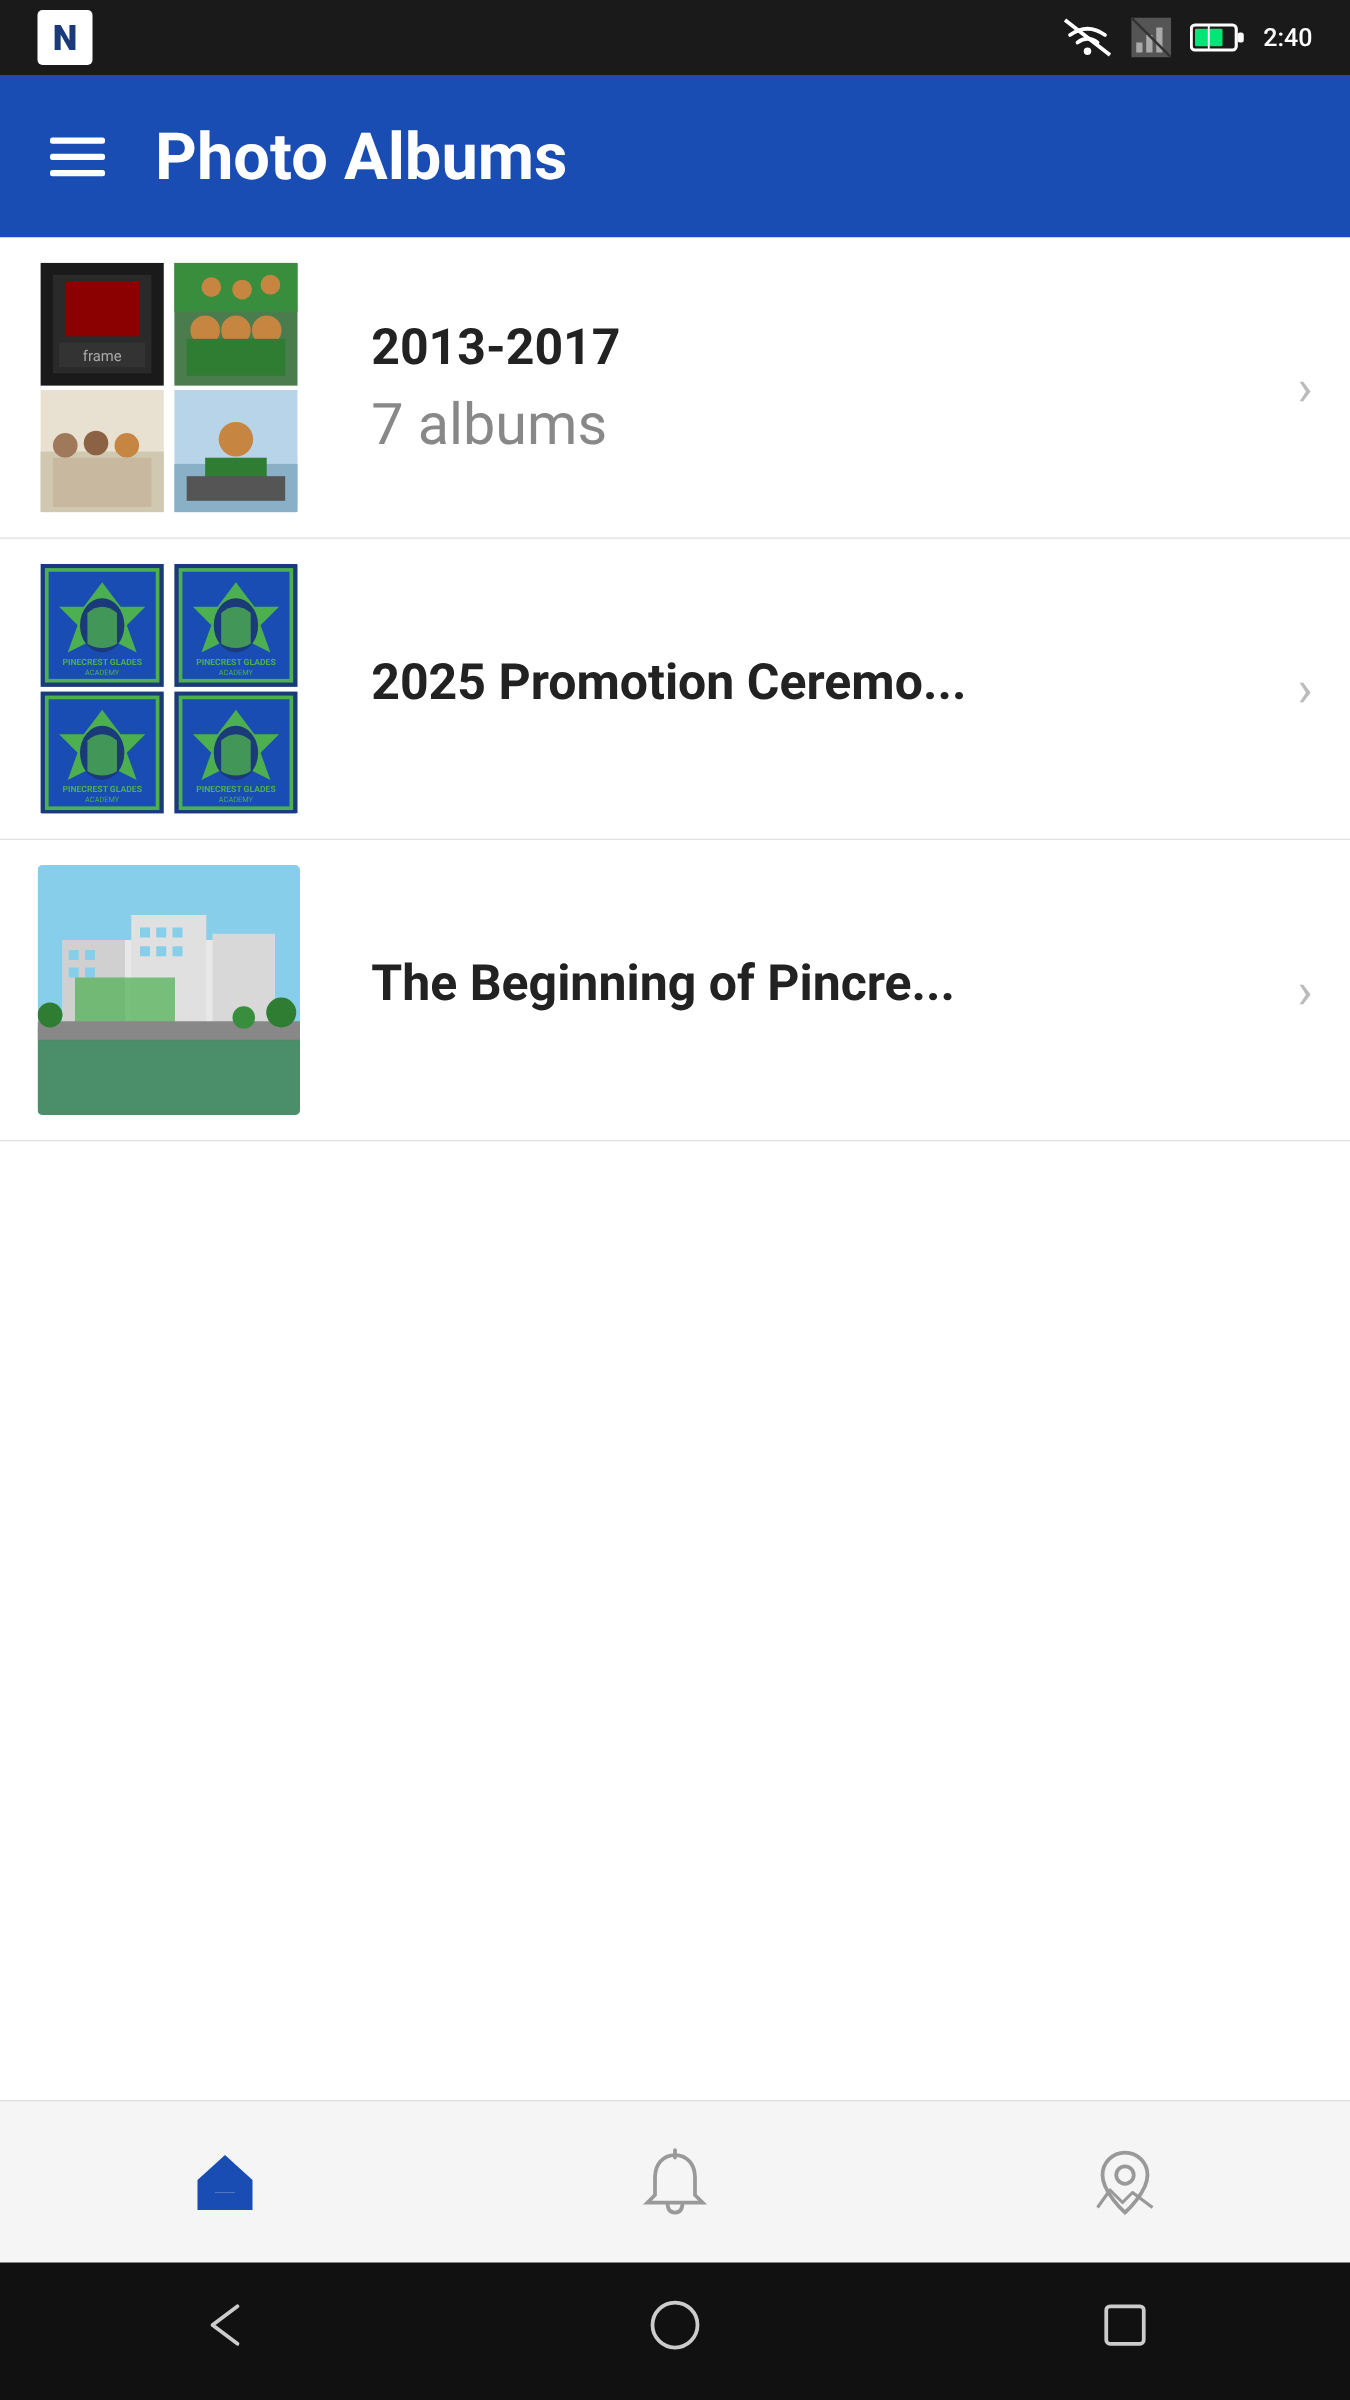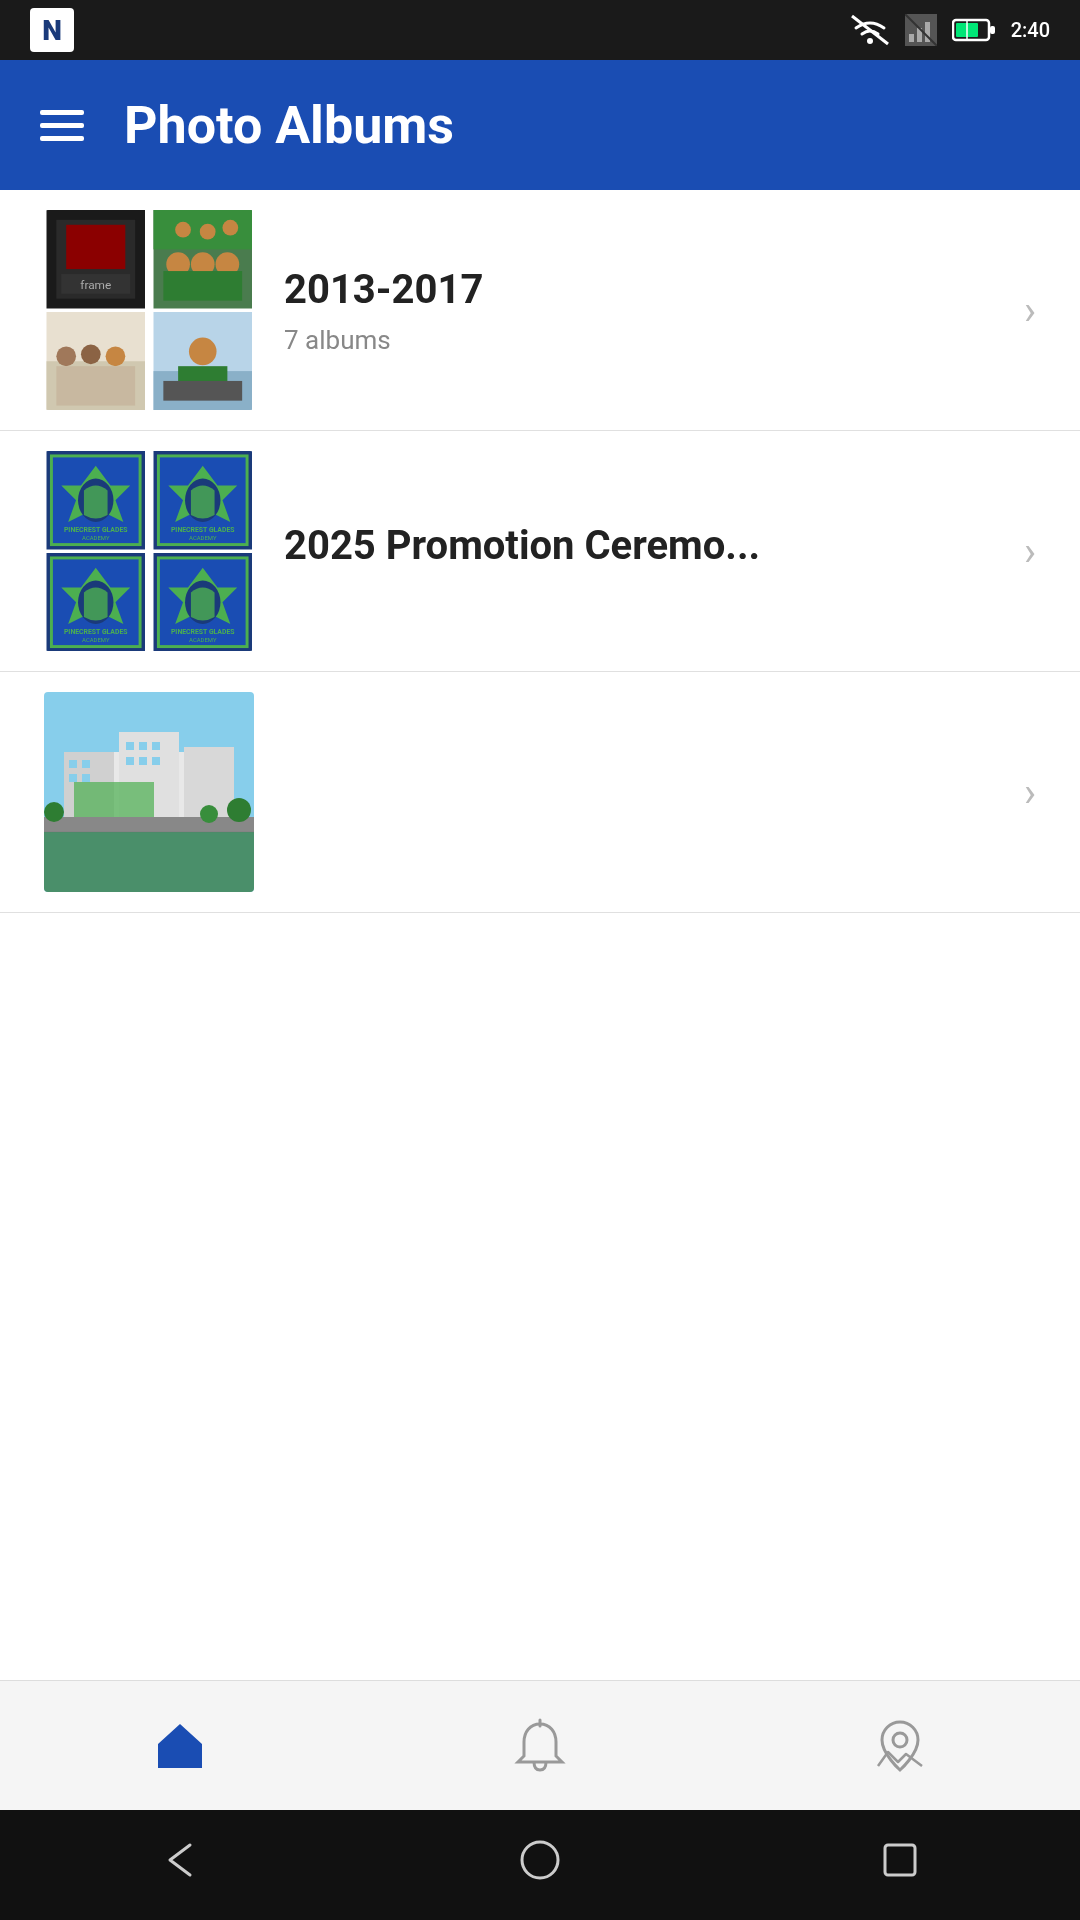--- a/index.html
+++ b/index.html
@@ -95,24 +95,25 @@
 
     
     .albums-list {
       width: 100%;
       background: white;
     }
 
     .album-item {
       display: flex;
       align-items: center;
-      padding: 20px 44px;
+      padding: 20px 30px;
       border-bottom: 1.5px solid #e0e0e0;
       cursor: pointer;
       min-height: 200px;
+      gap: 27px;
     }
 
     
     .thumb-grid {
       width: 210px;
       height: 200px;
       display: grid;
       grid-template-columns: 1fr 1fr;
       grid-template-rows: 1fr 1fr;
       gap: 3px;
@@ -151,21 +152,21 @@
     }
 
     .album-title {
       font-size: 40px;
       font-weight: 700;
       color: #222;
       margin-bottom: 12px;
     }
 
     .album-count {
-      font-size: 26px;
+      font-size: 46px;
       color: #888;
     }
 
     .chevron-icon {
       color: #bbb;
       font-size: 40px;
       margin-left: auto;
     }
 
     
@@ -398,20 +399,21 @@
         <rect x="0" y="125" width="210" height="15" fill="#888"></rect>
 
         <circle cx="10" cy="120" r="10" fill="#2e7d32"></circle>
         <circle cx="195" cy="118" r="12" fill="#2e7d32"></circle>
         <circle cx="165" cy="122" r="9" fill="#388e3c"></circle>
 
         <line x1="0" y1="140" x2="210" y2="140" stroke="#666" stroke-width="0.5" opacity="0.5"></line>
       </svg>
     </div>
     <div class="album-info">
+      <div class="album-title">The Beginning of Pincre...</div>
     </div>
     <div class="chevron-icon">›</div>
   </div>
 
 </div>
 
 <div class="bottom-nav">
 
   <div class="nav-item">
     <svg width="60" height="60" viewBox="0 0 60 60" fill="none">

